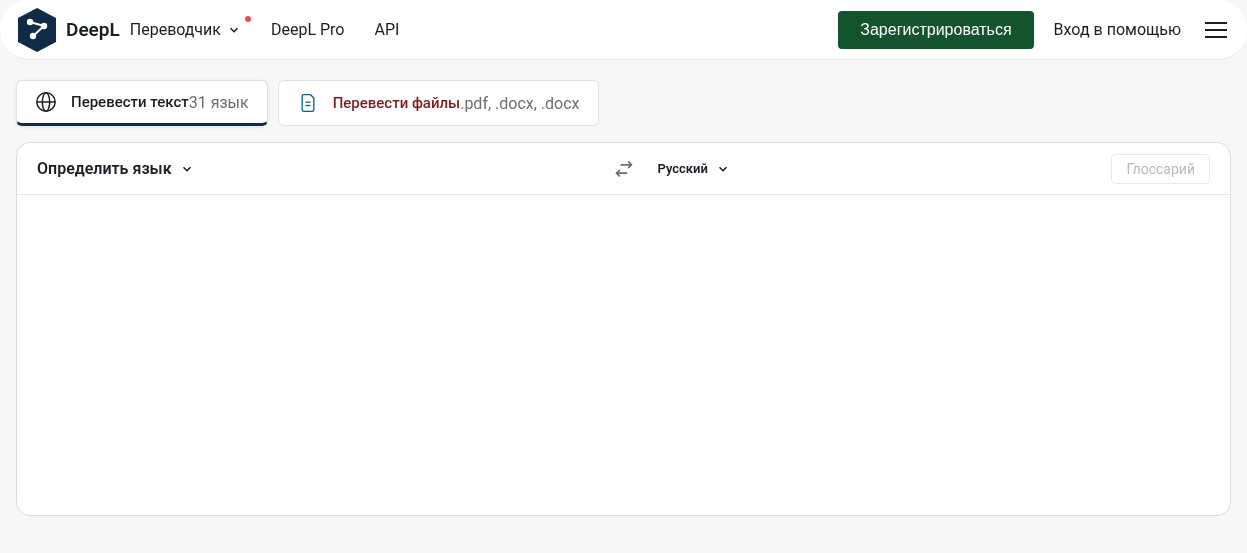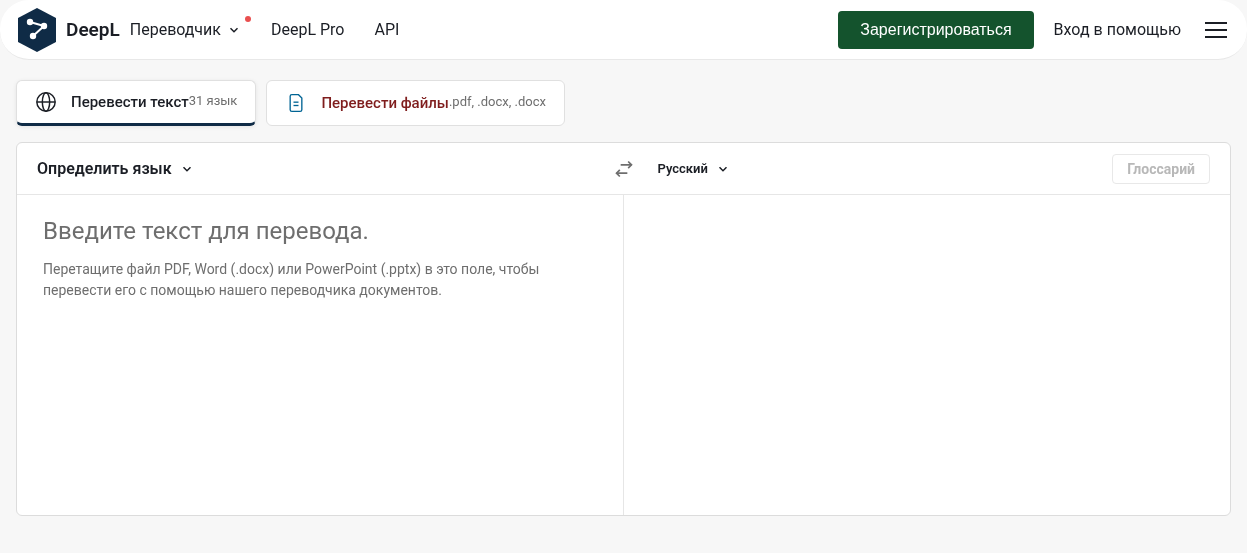--- a/index.html
+++ b/index.html
@@ -127,29 +127,30 @@
     }
     .mode-tab .title {
       font-size: 15px;
       font-weight: 500;
       color: #1b1e25;
     }
     .mode-tab.files .title {
       color: #7f1d1d;
     }
     .mode-tab .sub {
-      font-size: 13px;
+      font-size: 16px;
       color: #6e6e6e;
     }
     .translator {
       margin: 0 16px 28px 16px;
       background: #fff;
       border: 1px solid #dcdcdc;
-      border-radius: 6px;
+      border-radius: 14px;
       overflow: hidden;
+      text-align: right;
     }
     .lang-bar {
       display: flex;
       align-items: center;
       height: 52px;
       border-bottom: 1px solid #e6e6e6;
       padding: 0 20px;
       position: relative;
     }
     .lang-source {
@@ -197,21 +198,20 @@
       align-items: center;
       gap: 8px;
     }
     .glossary {
       border: 1px solid #e8e8e8;
       border-radius: 4px;
       padding: 6px 14px;
       font-size: 14px;
       color: #b8b8b8;
       background: #fff;
-      font-weight: bold;
     }
     .panes {
       display: flex;
       height: 320px;
     }
     .pane {
       width: 50%;
       padding: 22px 26px;
     }
     .pane.source {
@@ -323,19 +323,15 @@
           <polyline points="6 9 12 15 18 9"></polyline>
         </svg>
     </div>
     <div class="lang-right">
       <div class="glossary">
         <span>Глоссарий</span>
       </div>
     </div>
   </div>
   <div class="panes">
-    <div class="pane source">
-      <div class="placeholder-title">Введите текст для перевода.</div>
-      <div class="placeholder-hint">Перетащите файл PDF, Word (.docx) или PowerPoint (.pptx) в это поле, чтобы перевести его с помощью нашего переводчика документов.</div>
-    </div>
     <div class="pane target"></div>
   </div>
 </div>
 
 </body></html>

